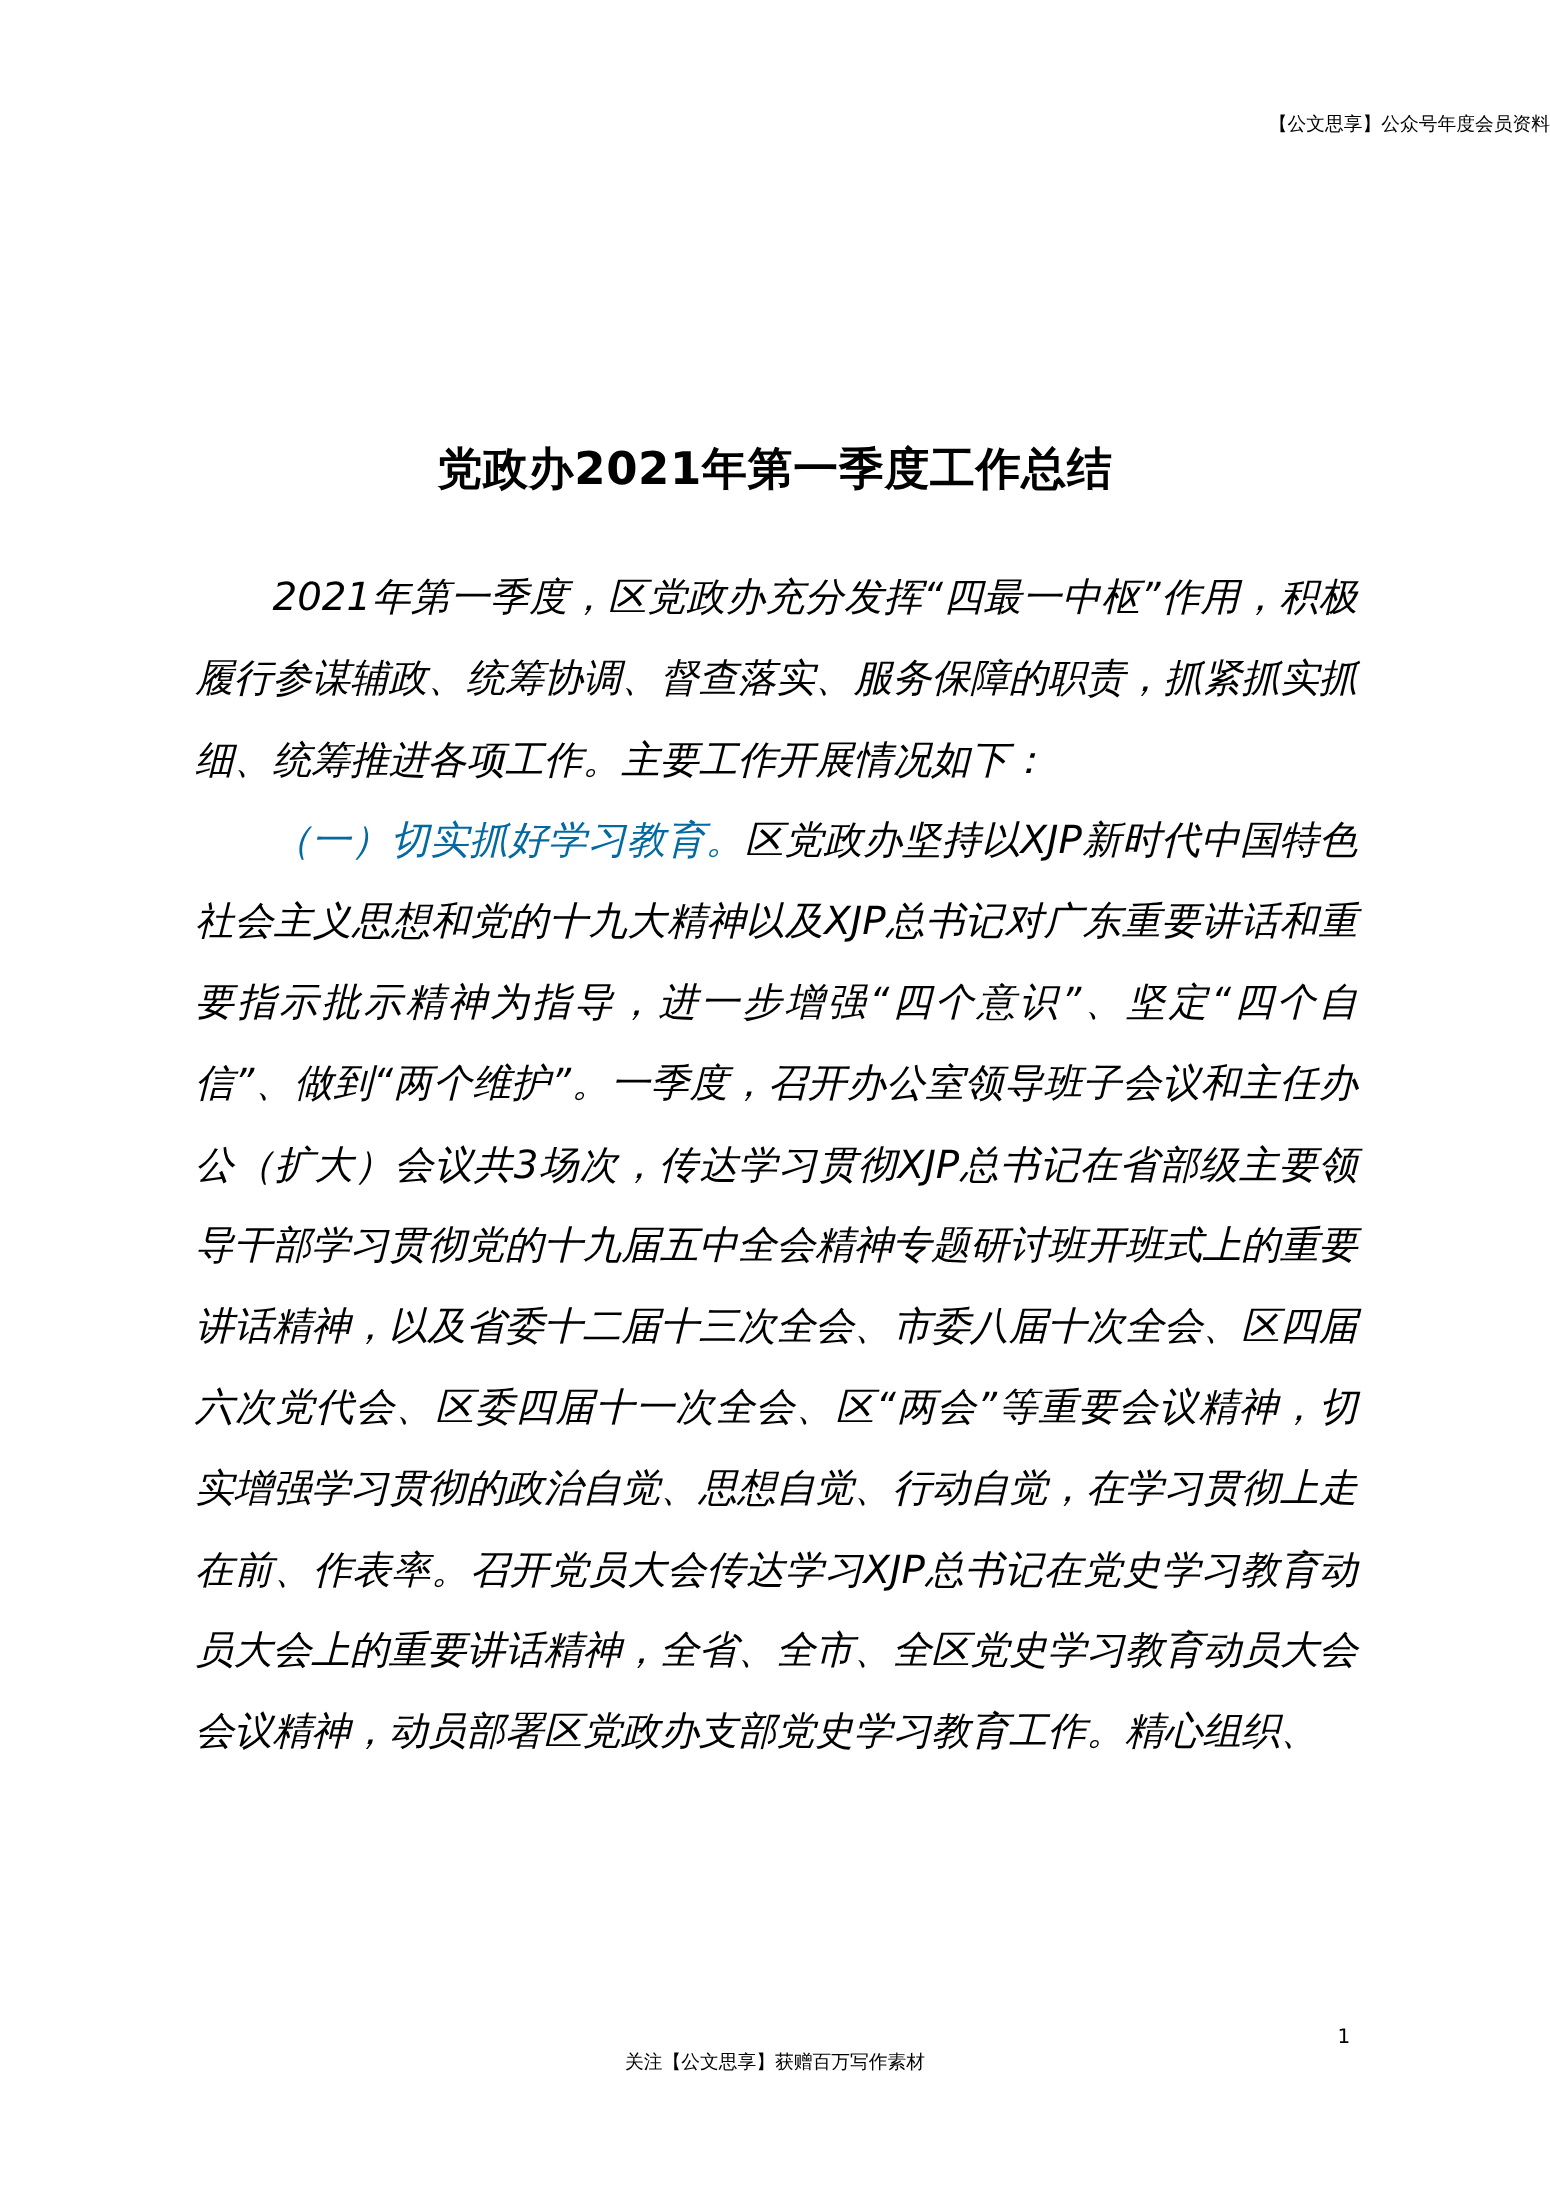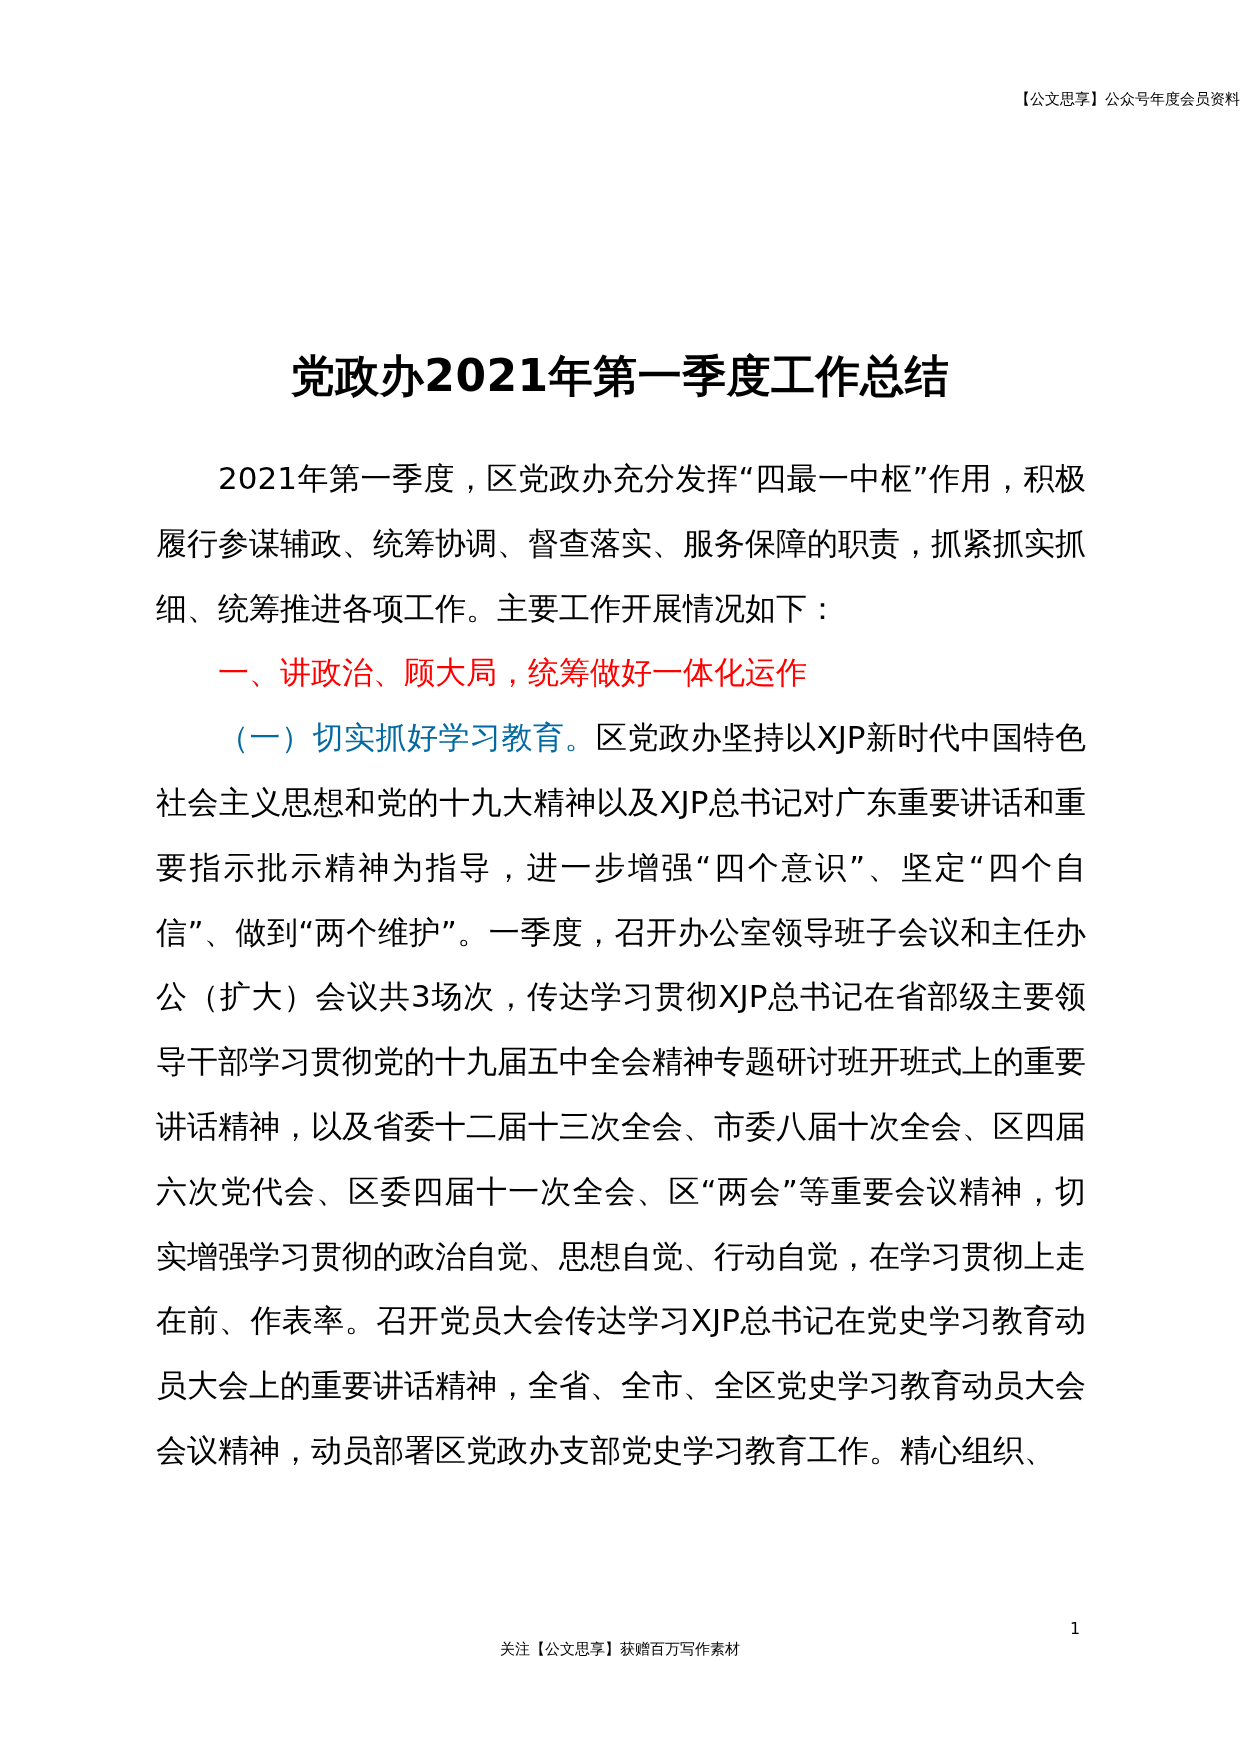--- a/index.html
+++ b/index.html
@@ -24,38 +24,39 @@
       font-size: 15px;
       line-height: 22px;
       color: #000;
     }
     .doc-title {
       position: absolute;
       top: 346px;
       left: 0;
       width: 1240px;
       text-align: center;
-      font-size: 44px;
+      font-size: 36px;
       font-weight: bold;
       line-height: 60px;
       letter-spacing: 0.5px;
     }
     .body-text {
       position: absolute;
       left: 156px;
       top: 446px;
       width: 930px;
       font-size: 31px;
       line-height: 64.8px;
       text-align: justify;
       text-justify: inter-character;
     }
     .para {
       margin: 0;
       text-indent: 2em;
+      font-style: italic;
     }
     .h1 {
       color: #FF0000;
       margin: 0;
       text-indent: 2em;
     }
     .h2 {
       color: #0369a1;
     }
     .page-footer {
@@ -78,18 +79,17 @@
   </style>
 </head>
 <body>
 
 <div class="page-header">【公文思享】公众号年度会员资料</div>
 
 <div class="doc-title">党政办2021年第一季度工作总结</div>
 
 <div class="body-text">
   <p class="para">2021年第一季度，区党政办充分发挥“四最一中枢”作用，积极履行参谋辅政、统筹协调、督查落实、服务保障的职责，抓紧抓实抓细、统筹推进各项工作。主要工作开展情况如下：</p>
-  <p class="h1">一、讲政治、顾大局，统筹做好一体化运作</p>
   <p class="para"><span class="h2">（一）切实抓好学习教育。</span><span>区党政办坚持以XJP新时代中国特色社会主义思想和党的十九大精神以及XJP总书记对广东重要讲话和重要指示批示精神为指导，进一步增强“四个意识”、坚定“四个自信”、做到“两个维护”。一季度，召开办公室领导班子会议和主任办公（扩大）会议共3场次，传达学习贯彻XJP总书记在省部级主要领导干部学习贯彻党的十九届五中全会精神专题研讨班开班式上的重要讲话精神，以及省委十二届十三次全会、市委八届十次全会、区四届六次党代会、区委四届十一次全会、区“两会”等重要会议精神，切实增强学习贯彻的政治自觉、思想自觉、行动自觉，在学习贯彻上走在前、作表率。召开党员大会传达学习XJP总书记在党史学习教育动员大会上的重要讲话精神，全省、全市、全区党史学习教育动员大会会议精神，动员部署区党政办支部党史学习教育工作。精心组织、</span></p>
 </div>
 
 <div class="page-footer">关注【公文思享】获赠百万写作素材</div>
 <div class="page-number">1</div>
 
 </body></html>

